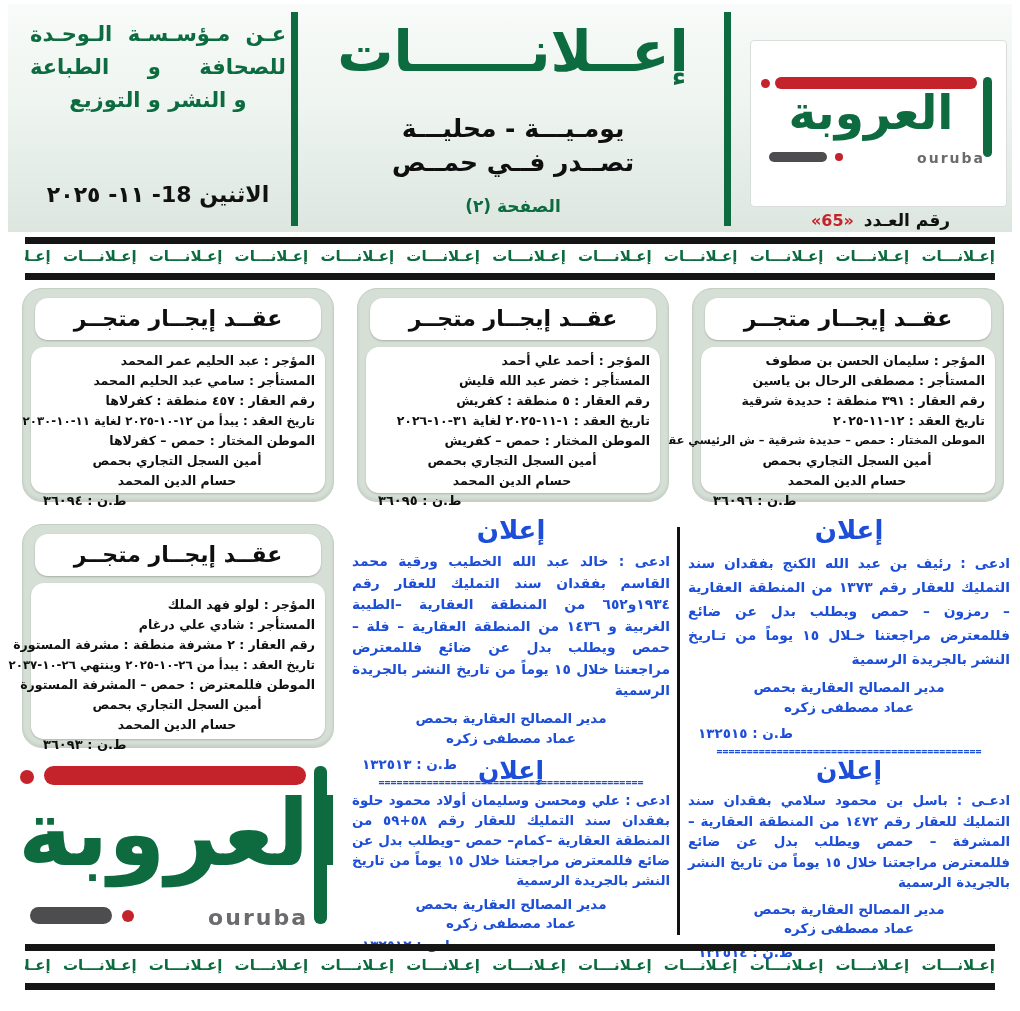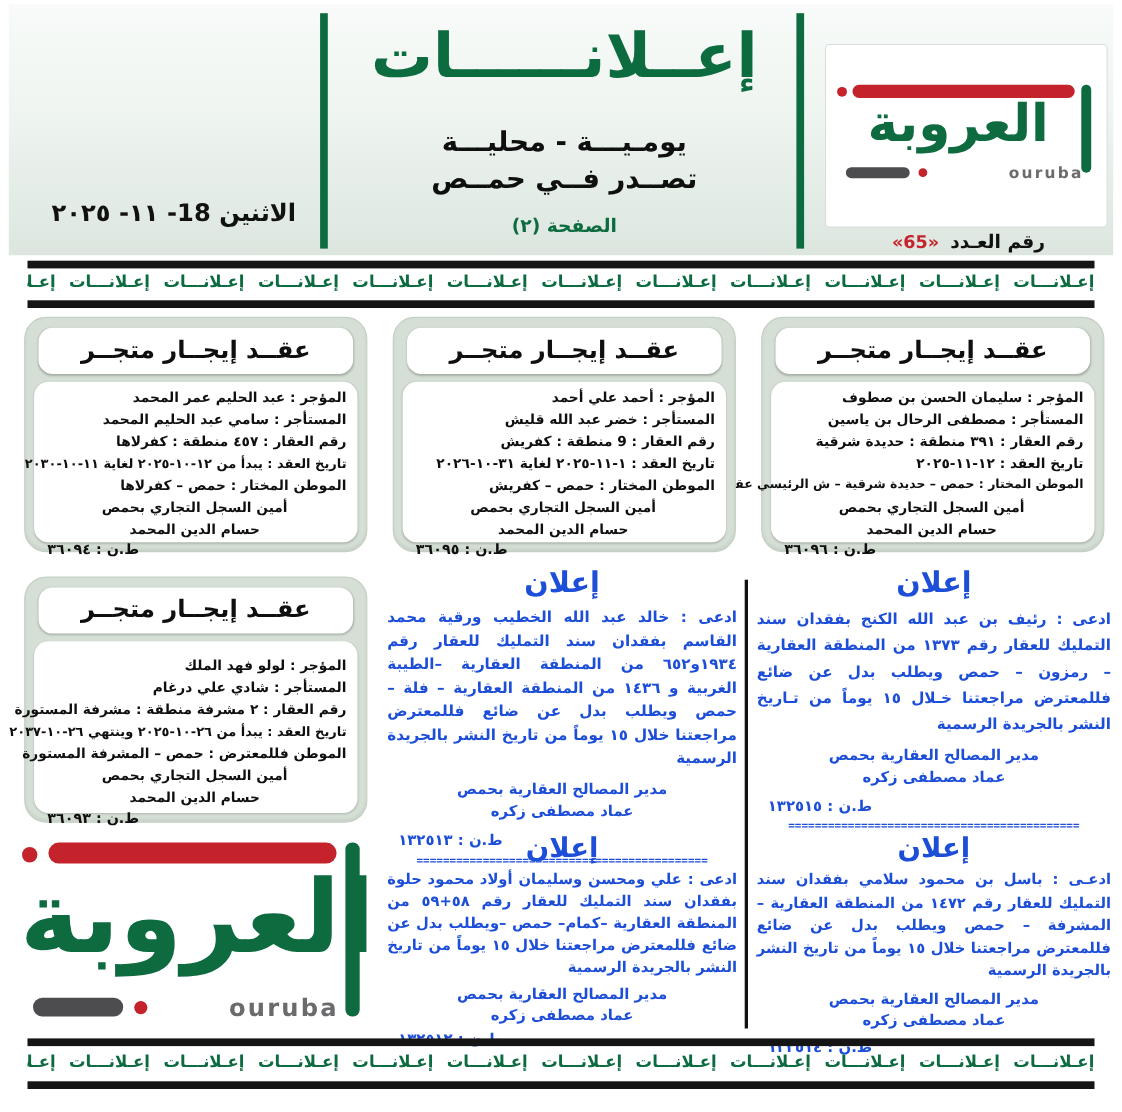--- a/index.html
+++ b/index.html
@@ -99,20 +99,25 @@
   }
   .divider { position:absolute; left:677px; top:527px; width:3px; height:408px; background:#111; }
 </style>
 </head>
 <body>
 
 <div class="page">
 
   <div class="header">
 
+    <div class="pub-block">
+      <div class="pub-line">عـن مـؤسـسـة الـوحـدة</div>
+      <div class="pub-line">للصحافة و الطباعة</div>
+      <div class="pub-line center">و النشر و التوزيع</div>
+    </div>
     <div class="date-line">الاثنين  18- ١١- ٢٠٢٥</div>
 
     <div class="vbar vbar-a"></div>
 
     <div class="mid-head">
       <div class="mid-title">إعــلانــــــات</div>
       <div class="mid-sub1">يومـيـــة - محليـــة</div>
       <div class="mid-sub2">تصــدر فــي حمــص</div>
       <div class="mid-page">الصفحة (٢)</div>
     </div>
@@ -154,21 +159,21 @@
       <div class="lease-line center">حسام الدين المحمد</div>
       <div class="lease-tn">ط.ن : ٣٦٠٩٦</div>
     </div>
   </div>
 
   <div class="lease" style="left:357px; top:288px; width:312px; height:214px;">
     <div class="lease-title">عقــد إيجــار متجــر</div>
     <div class="lease-body">
       <div class="lease-line">المؤجر : أحمد علي أحمد</div>
       <div class="lease-line">المستأجر : خضر عبد الله قليش</div>
-      <div class="lease-line">رقم العقار : 9  منطقة : كفريش</div>
+      <div class="lease-line">رقم العقار : ٥  منطقة : كفريش</div>
       <div class="lease-line">تاريخ العقد : ١-١١-٢٠٢٥ لغاية ٣١-١٠-٢٠٢٦</div>
       <div class="lease-line">الموطن المختار : حمص – كفريش</div>
       <div class="lease-line center">أمين السجل التجاري بحمص</div>
       <div class="lease-line center">حسام الدين المحمد</div>
       <div class="lease-tn">ط.ن : ٣٦٠٩٥</div>
     </div>
   </div>
 
   <div class="lease" style="left:22px; top:288px; width:312px; height:214px;">
     <div class="lease-title">عقــد إيجــار متجــر</div>

